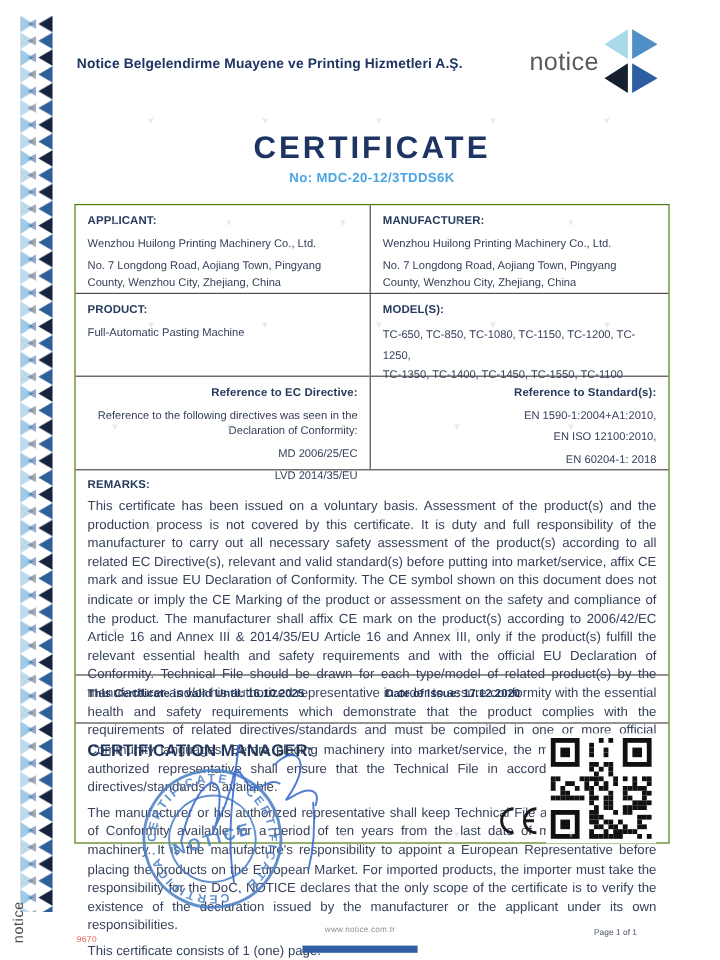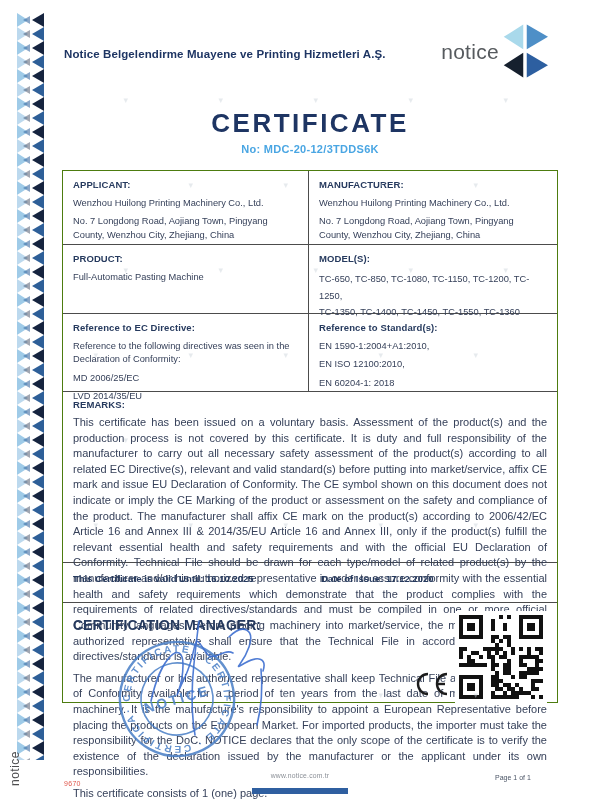--- a/index.html
+++ b/index.html
@@ -31,21 +31,21 @@
     position:absolute;left:62px;top:143px;width:496px;text-align:center;
     font-size:11px;font-weight:bold;color:#4aa6e3;letter-spacing:.3px;
   }
   
   .main-box{
     position:absolute;left:62px;top:170px;width:496px;height:533px;
     border:1px solid #4d7c0f;box-sizing:border-box;background:transparent;
   }
   .row{box-sizing:border-box;display:flex;}
   .row + .row{border-top:1px solid #4c4c4c;}
-  .r1{height:73px;} .r2{height:69px;} .r3{height:78px;}
+  .r1{height:73px;} .r2{height:69px;} .r3{height:78px;text-align:right;}
   .r4{height:171px;display:block;} .r5{height:40px;} .r6{height:100px;display:block;position:relative;}
   .cell{box-sizing:border-box;padding:8px 10px;}
   .cell.left{width:246px;border-right:1px solid #4c4c4c;}
   .cell.right{flex:1;}
   .cell-label{font-size:9.5px;font-weight:bold;color:#263a5e;margin-bottom:7px;letter-spacing:.1px;}
   .cell-text{font-size:9.3px;color:#36415a;line-height:1.45;}
   .cell-text.spaced{margin-top:5px;}
   .models .cell-text{line-height:1.8;}
   
   .r4 .cell-label{margin-bottom:5px;}
@@ -118,21 +118,21 @@
   </div>
 
   <div class="row r2">
     <div class="cell left">
       <div class="cell-label">PRODUCT:</div>
       <div class="cell-text">Full-Automatic Pasting Machine</div>
     </div>
     <div class="cell right models">
       <div class="cell-label">MODEL(S):</div>
       <div class="cell-text">TC-650, TC-850, TC-1080, TC-1150, TC-1200, TC-1250,</div>
-      <div class="cell-text">TC-1350, TC-1400, TC-1450, TC-1550, TC-1360</div>
+      <div class="cell-text">TC-1350, TC-1400, TC-1450, TC-1550, TC-1100</div>
     </div>
   </div>
 
   <div class="row r3">
     <div class="cell left">
       <div class="cell-label">Reference to EC Directive:</div>
       <div class="cell-text">Reference to the following directives was seen in the Declaration of Conformity:</div>
       <div class="cell-text spaced">MD 2006/25/EC</div>
       <div class="cell-text spaced">LVD 2014/35/EU</div>
     </div>

